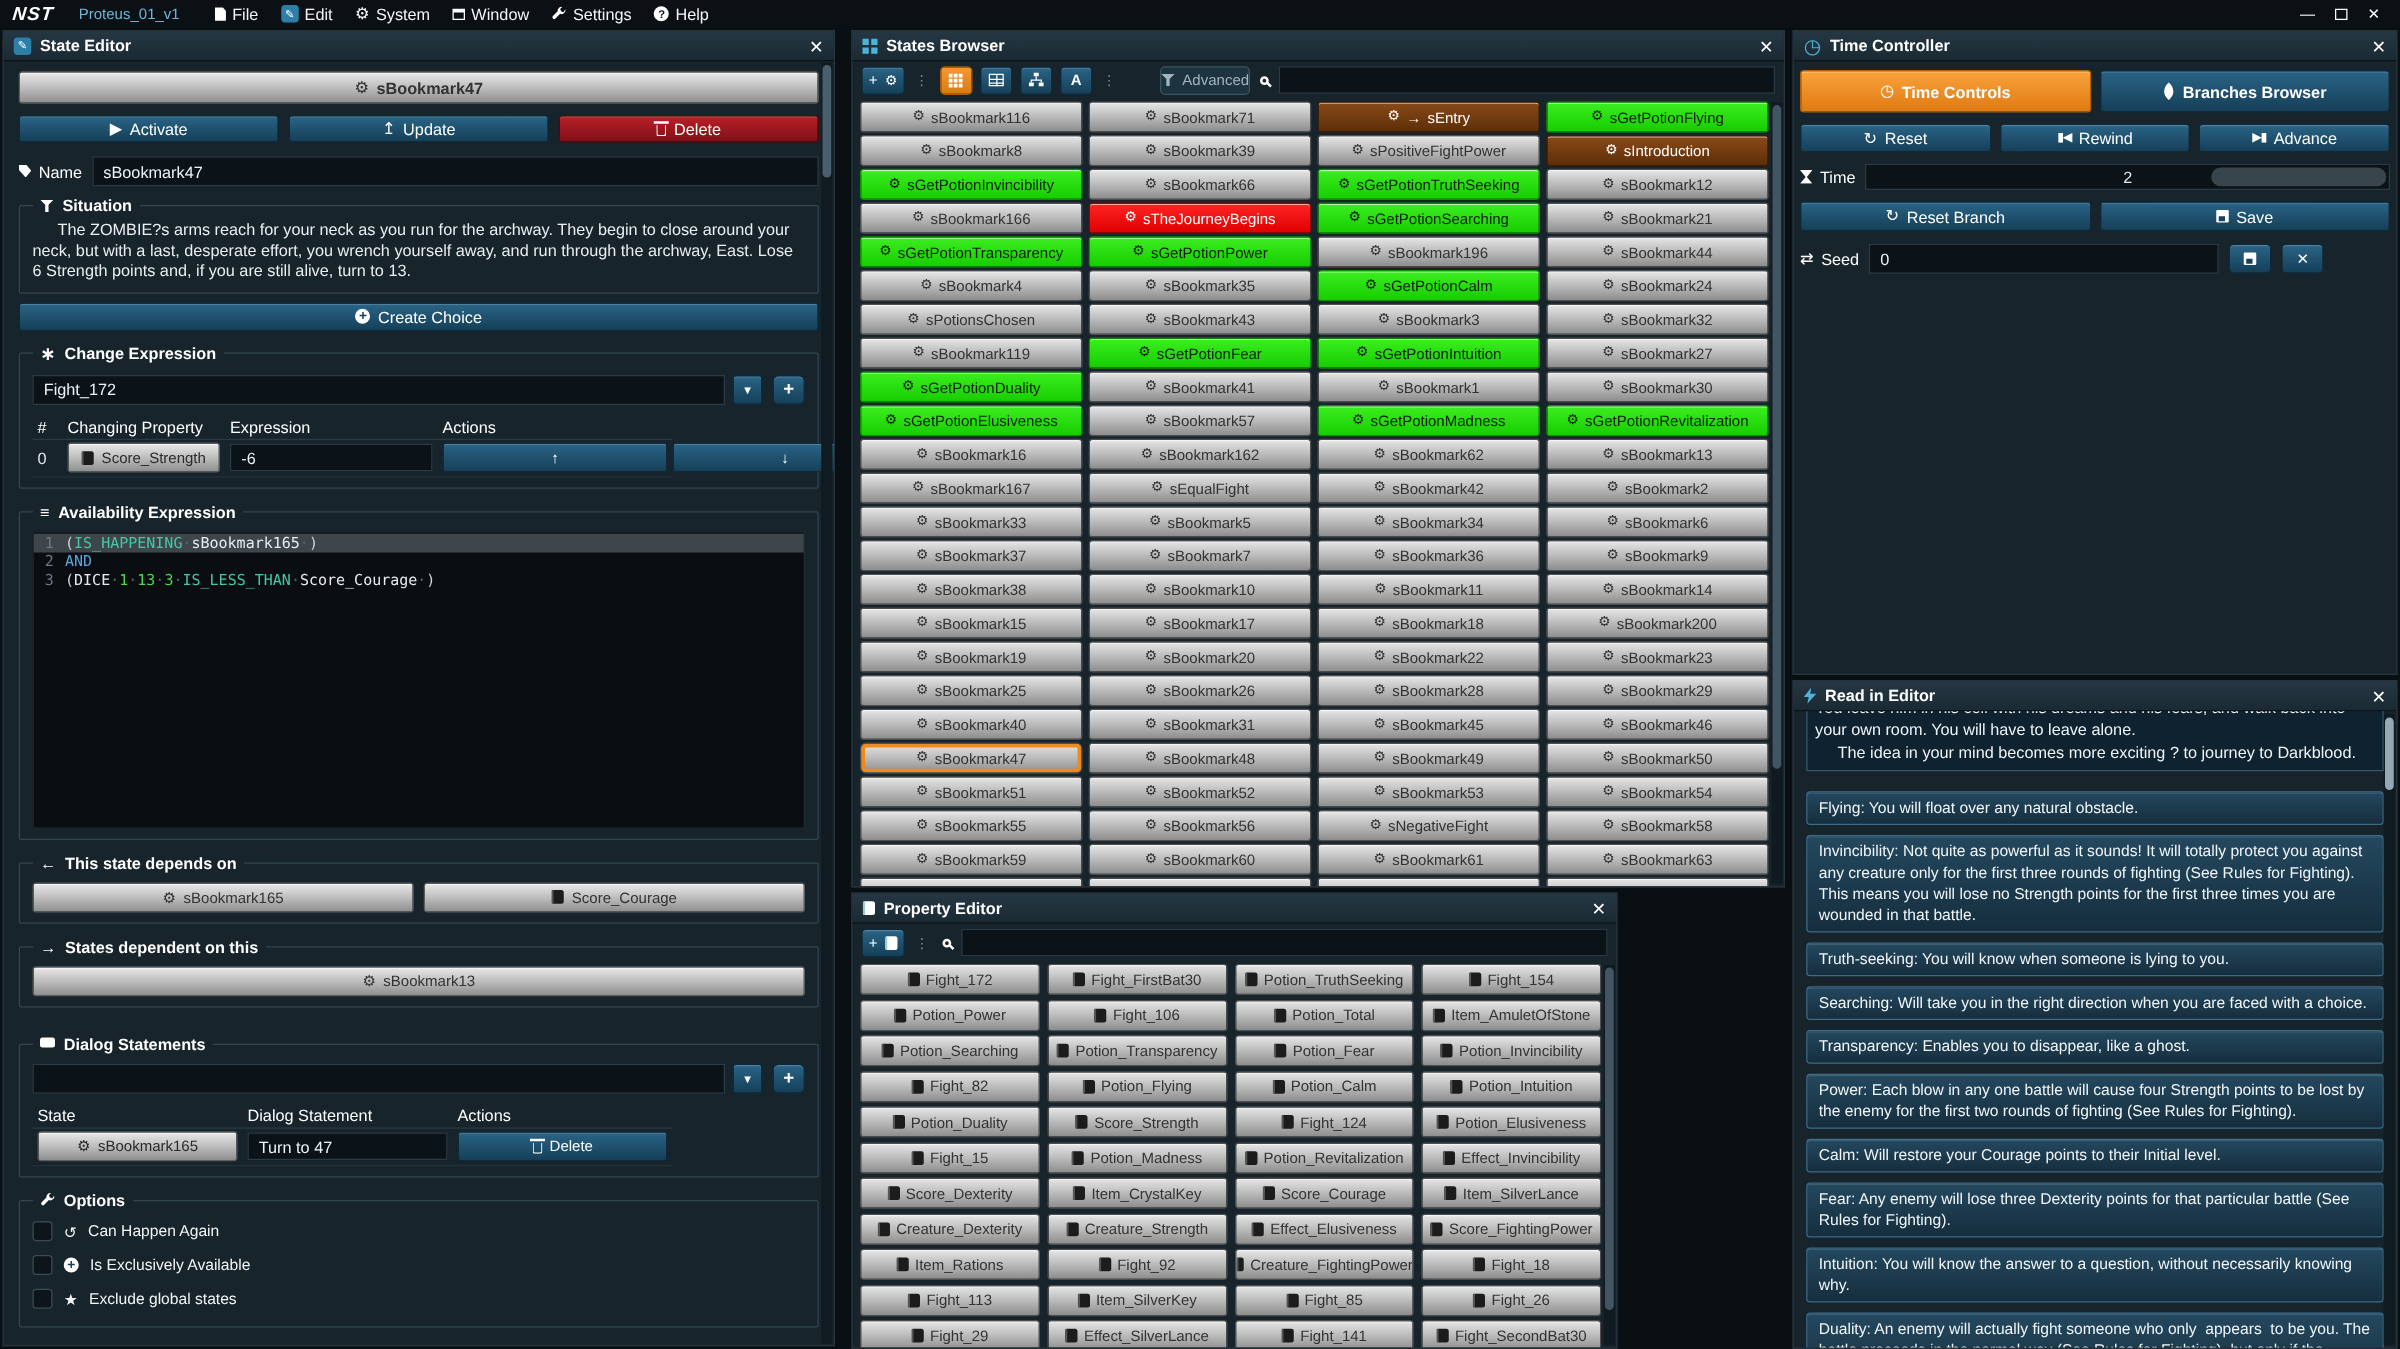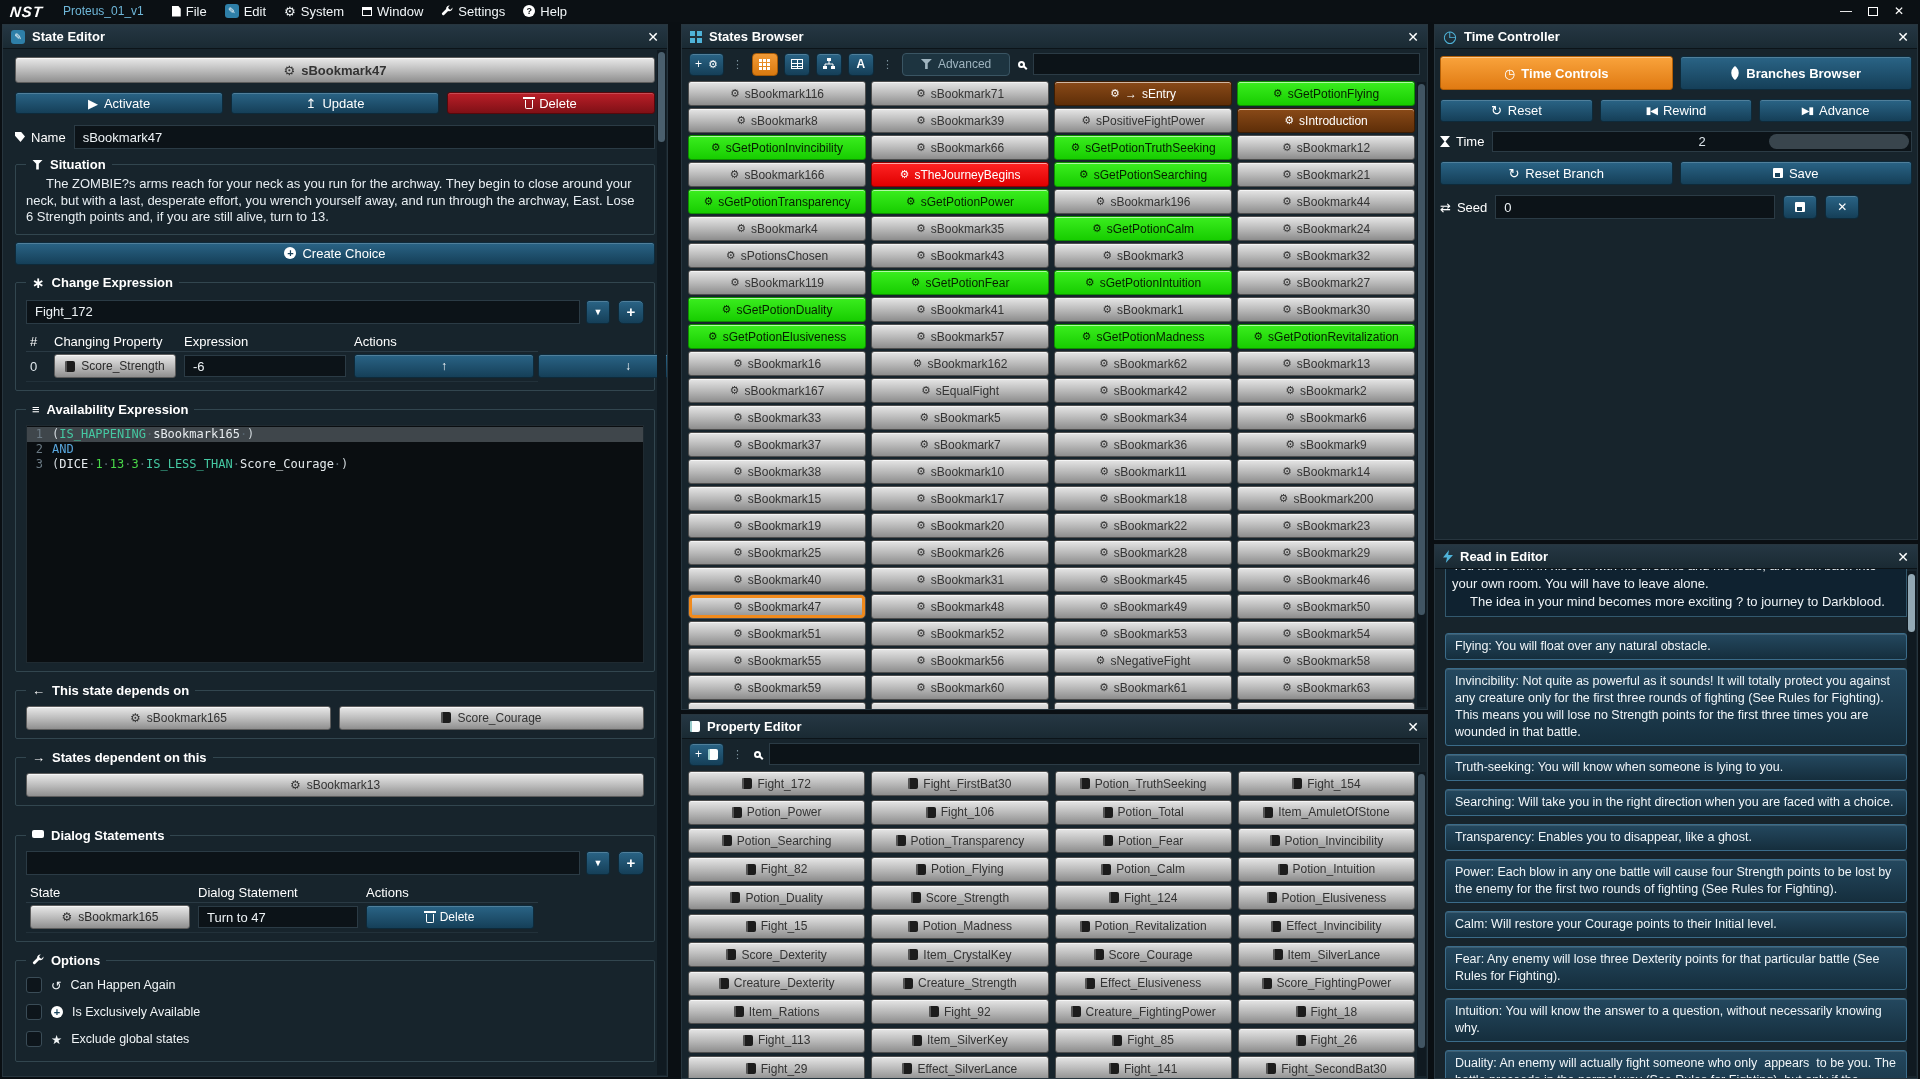--- a/index.html
+++ b/index.html
@@ -20,21 +20,21 @@
   
   .panel { position:absolute; background:#17242c; border:1px solid #27353e; display:flex; flex-direction:column; }
   .phead { height:24px; flex:none; background:linear-gradient(#253743,#1a2a33); border-bottom:1px solid #0c1419;
     display:flex; align-items:center; gap:7px; padding:0 8px; }
   .ptitle { color:#fff; font-size:13px; font-weight:bold; }
   .pclose { margin-left:auto; color:#fff; font-size:14px; font-weight:bold; cursor:pointer; line-height:1; }
   .pbody { flex:1; position:relative; overflow:hidden; }
 
   #panel-state { left:2px;  top:24px; width:666px; height:1053px; }
   #panel-states{ left:681px; top:24px; width:747px; height:686px; }
-  #panel-props { left:681px; top:714px; width:747px; height:365px; }
+  #panel-props { left:681px; top:714px; width:613px; height:365px; }
   #panel-time  { left:1434px; top:24px; width:484px; height:516px; }
   #panel-read  { left:1434px; top:544px; width:484px; height:535px; }
 
   
   .btn { display:flex; align-items:center; justify-content:center; gap:6px; border-radius:3px;
     font-size:13px; cursor:pointer; white-space:nowrap; }
   .btn-blue { background:linear-gradient(#2a6486,#153f58); border:1px solid #0e2a3a; color:#fff;
     box-shadow:inset 0 1px 0 rgba(255,255,255,.18); }
   .btn-red  { background:linear-gradient(#bb1f28,#7f1016); border:1px solid #55080c; color:#fff;
     box-shadow:inset 0 1px 0 rgba(255,255,255,.2); }
@@ -131,22 +131,22 @@
   .tk-id { color:#e6ebee; } .tk-p { color:#cfd6da; } .tk-ws { color:#56646e; }
   .dep-row { display:flex; gap:8px; margin-top:4px; }
   .dep-row .btn { height:24px; flex:1; font-size:12px; color:#333; }
   .opt-row { display:flex; align-items:center; gap:9px; height:27px; font-size:12.5px; color:#f0f4f6; }
   .opt-check { width:16px; height:16px; background:#0d151b; border:1px solid #3a4c57; border-radius:3px; cursor:pointer; }
 
   
   .toolbar { height:30px; display:flex; align-items:center; gap:6px; padding:0 7px; }
   .tb-btn { height:23px; min-width:26px; padding:0 5px; border-radius:4px; font-size:12px; color:#fff; }
   .tb-btn.orange { background:linear-gradient(#f29a36,#d97a10); border:1px solid #a55a08; }
-  .tb-adv { display:flex; gap:6px; align-items:center; padding:0 18px; height:23px; border-radius:4px;
-    background:#1d3440; border:1px solid #3a5563; color:#9fb4bf; font-size:12px; }
+  .tb-adv { display:flex; gap:6px; align-items:center; padding:0 0; height:23px; border-radius:4px;
+    background:#1d3440; border:1px solid #3a5563; color:#9fb4bf; font-size:12px;margin-left:26px; }
   .tb-search { flex:1; height:22px; }
   .bgrid { position:absolute; left:6px; right:12px; bottom:0; top:32px; display:grid;
     grid-template-columns:repeat(4,1fr); gap:2px 5px; grid-auto-rows:25px; overflow:hidden; }
   .sbtn { display:flex; align-items:center; justify-content:center; gap:5px; height:25px; border-radius:3px;
     font-size:12px; cursor:pointer; overflow:hidden;
     background:linear-gradient(#e6e6e6,#b6b6b6 55%,#8d8d8d); border:1px solid #4e4e4e; color:#333;
     box-shadow:inset 0 1px 0 rgba(255,255,255,.6); }
   .sbtn .gear { font-size:11px; line-height:1; }
   .sbtn.green { background:linear-gradient(#3bee1f,#17cd00); border-color:#0e8f00; color:#062000; }
   .sbtn.red   { background:linear-gradient(#ff2424,#df0000); border-color:#8f0000; color:#fff; }

